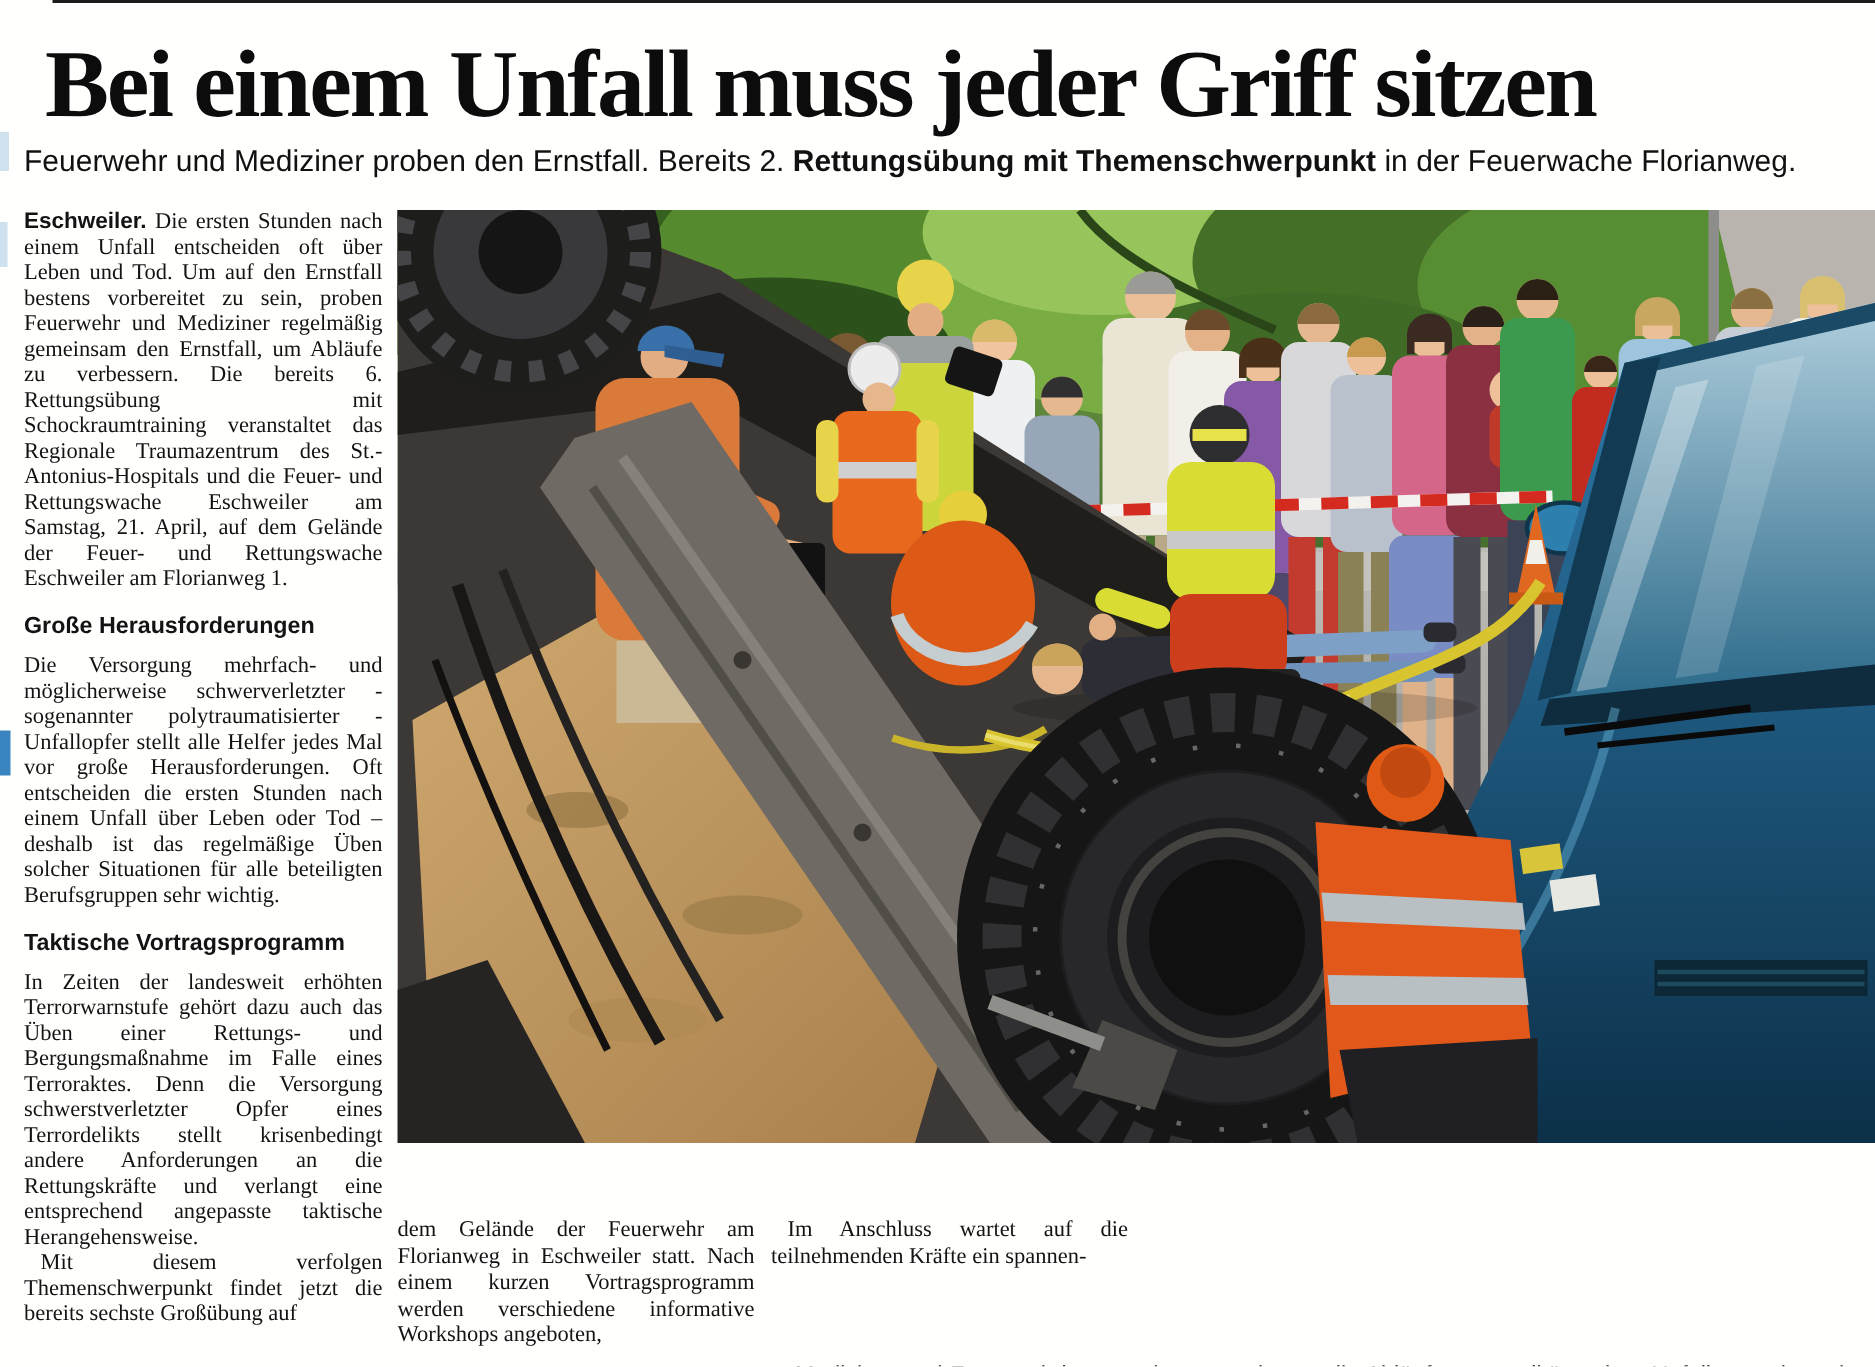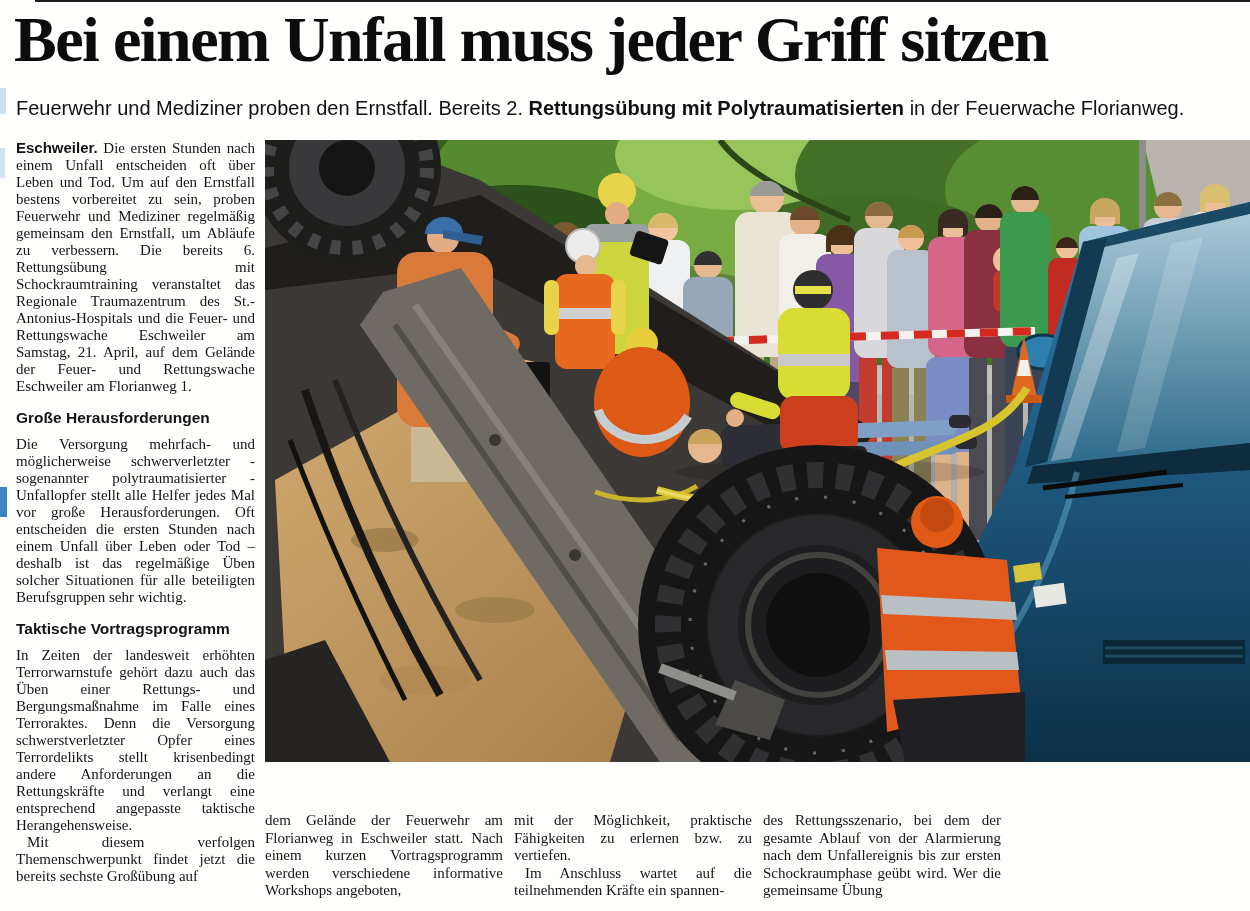--- a/index.html
+++ b/index.html
@@ -4,21 +4,21 @@
 <style>
   html,body{margin:0;padding:0;background:#ffffff;}
   #page{position:relative;width:1250px;height:911px;background:#fffffe;overflow:hidden;
         font-family:"Liberation Serif",serif;color:#131313;}
   .toprule{position:absolute;left:35px;top:0;width:1215px;height:2px;background:#1c1c1c;}
   .mark{position:absolute;left:0;}
   .mark.m1{top:88px;width:6px;height:26px;background:#cfe0ee;}
   .mark.m2{top:148px;width:5px;height:30px;background:#cfe0ee;}
   .mark.m3{top:487px;width:7px;height:30px;background:#3a85c0;}
 
-  .headline{position:absolute;left:14px;top:6px;margin:0;white-space:nowrap;
+  .headline{position:absolute;left:14px;top:6px;margin:16px;white-space:nowrap;
             font:bold 64px/1.05 "Liberation Serif",serif;letter-spacing:-1.5px;color:#0c0c0c;}
   .subhead{position:absolute;left:16px;top:97px;margin:0;width:1220px;white-space:nowrap;
            font:20px "Liberation Sans",sans-serif;color:#111;}
   .subhead b{font-weight:bold;}
 
   .leftcol{position:absolute;left:16px;top:139px;width:239px;height:772px;overflow:hidden;
            font-size:15px;line-height:17px;text-align:justify;}
   .leftcol p{margin:0;}
   .leftcol .lead{font:bold 15px "Liberation Sans",sans-serif;}
   .leftcol h3{margin:14px 0 9px 0;font:bold 15.5px "Liberation Sans",sans-serif;}
@@ -37,21 +37,21 @@
 </head>
 <body>
 
 <div id="page">
   <div class="toprule"></div>
   <div class="mark m1"></div>
   <div class="mark m2"></div>
   <div class="mark m3"></div>
 
   <h1 class="headline">Bei einem Unfall muss jeder Griff sitzen</h1>
-  <p class="subhead"><span>Feuerwehr und Mediziner proben den Ernstfall. Bereits 2. </span><b>Rettungsübung mit Polytraumatisierten</b><span> in der Feuerwache Florianweg.</span></p>
+  <p class="subhead"><span>Feuerwehr und Mediziner proben den Ernstfall. Bereits 2. </span><b>Rettungsübung mit Themenschwerpunkt</b><span> in der Feuerwache Florianweg.</span></p>
 
   <div class="leftcol">
     <p><span class="lead">Eschweiler.</span> <span>Die ersten Stunden nach einem Unfall entscheiden oft über Leben und Tod. Um auf den Ernstfall bestens vorbereitet zu sein, proben Feuerwehr und Mediziner regelmäßig gemeinsam den Ernstfall, um Abläufe zu verbessern. Die bereits 6. Rettungsübung mit Schockraumtraining veranstaltet das Regionale Traumazentrum des St.-Antonius-Hospitals und die Feuer- und Rettungswache Eschweiler am Samstag, 21. April, auf dem Gelände der Feuer- und Rettungswache Eschweiler am Florianweg 1.</span></p>
     <h3>Große Herausforderungen</h3>
     <p>Die Versorgung mehrfach- und möglicherweise schwerverletzter - sogenannter polytraumatisierter - Unfallopfer stellt alle Helfer jedes Mal vor große Herausforderungen. Oft entscheiden die ersten Stunden nach einem Unfall über Leben oder Tod – deshalb ist das regelmäßige Üben solcher Situationen für alle beteiligten Berufsgruppen sehr wichtig.</p>
     <h3>Taktische Vortragsprogramm</h3>
     <p>In Zeiten der landesweit erhöhten Terrorwarnstufe gehört dazu auch das Üben einer Rettungs- und Bergungsmaßnahme im Falle eines Terroraktes. Denn die Versorgung schwerstverletzter Opfer eines Terrordelikts stellt krisenbedingt andere Anforderungen an die Rettungskräfte und verlangt eine entsprechend angepasste taktische Herangehensweise.</p>
     <p class="indent">Mit diesem verfolgen Themenschwerpunkt findet jetzt die bereits sechste Großübung auf</p>
   </div>
 
@@ -374,20 +374,16 @@
       <span>Mediziner und Feuerwehrleute proben gemeinsam die Abläufe von realitätsnahen Unfallszenarien mit mehreren Polytraumatisierten – von der Alarmierung bis zur Übergabe im Schockraum, um so bestmögliche Versorgungsabläufe in jeder Situation zu gewährleisten.</span>
       
     </figcaption>
   </figure>
 
   <div class="bottomrow">
     <div class="bcol">
       <p>dem Gelände der Feuerwehr am Florianweg in Eschweiler statt. Nach einem kurzen Vortragsprogramm werden verschiedene informative Workshops angeboten,</p>
     </div>
     <div class="bcol">
-      <p>mit der Möglichkeit, praktische Fähigkeiten zu erlernen bzw. zu vertiefen.</p>
       <p class="indent">Im Anschluss wartet auf die teilnehmenden Kräfte ein spannen-</p>
-    </div>
-    <div class="bcol">
-      <p>des Rettungsszenario, bei dem der gesamte Ablauf von der Alarmierung nach dem Unfallereignis bis zur ersten Schockraumphase geübt wird. Wer die gemeinsame Übung</p>
     </div>
   </div>
 </div>
 
 </body></html>

